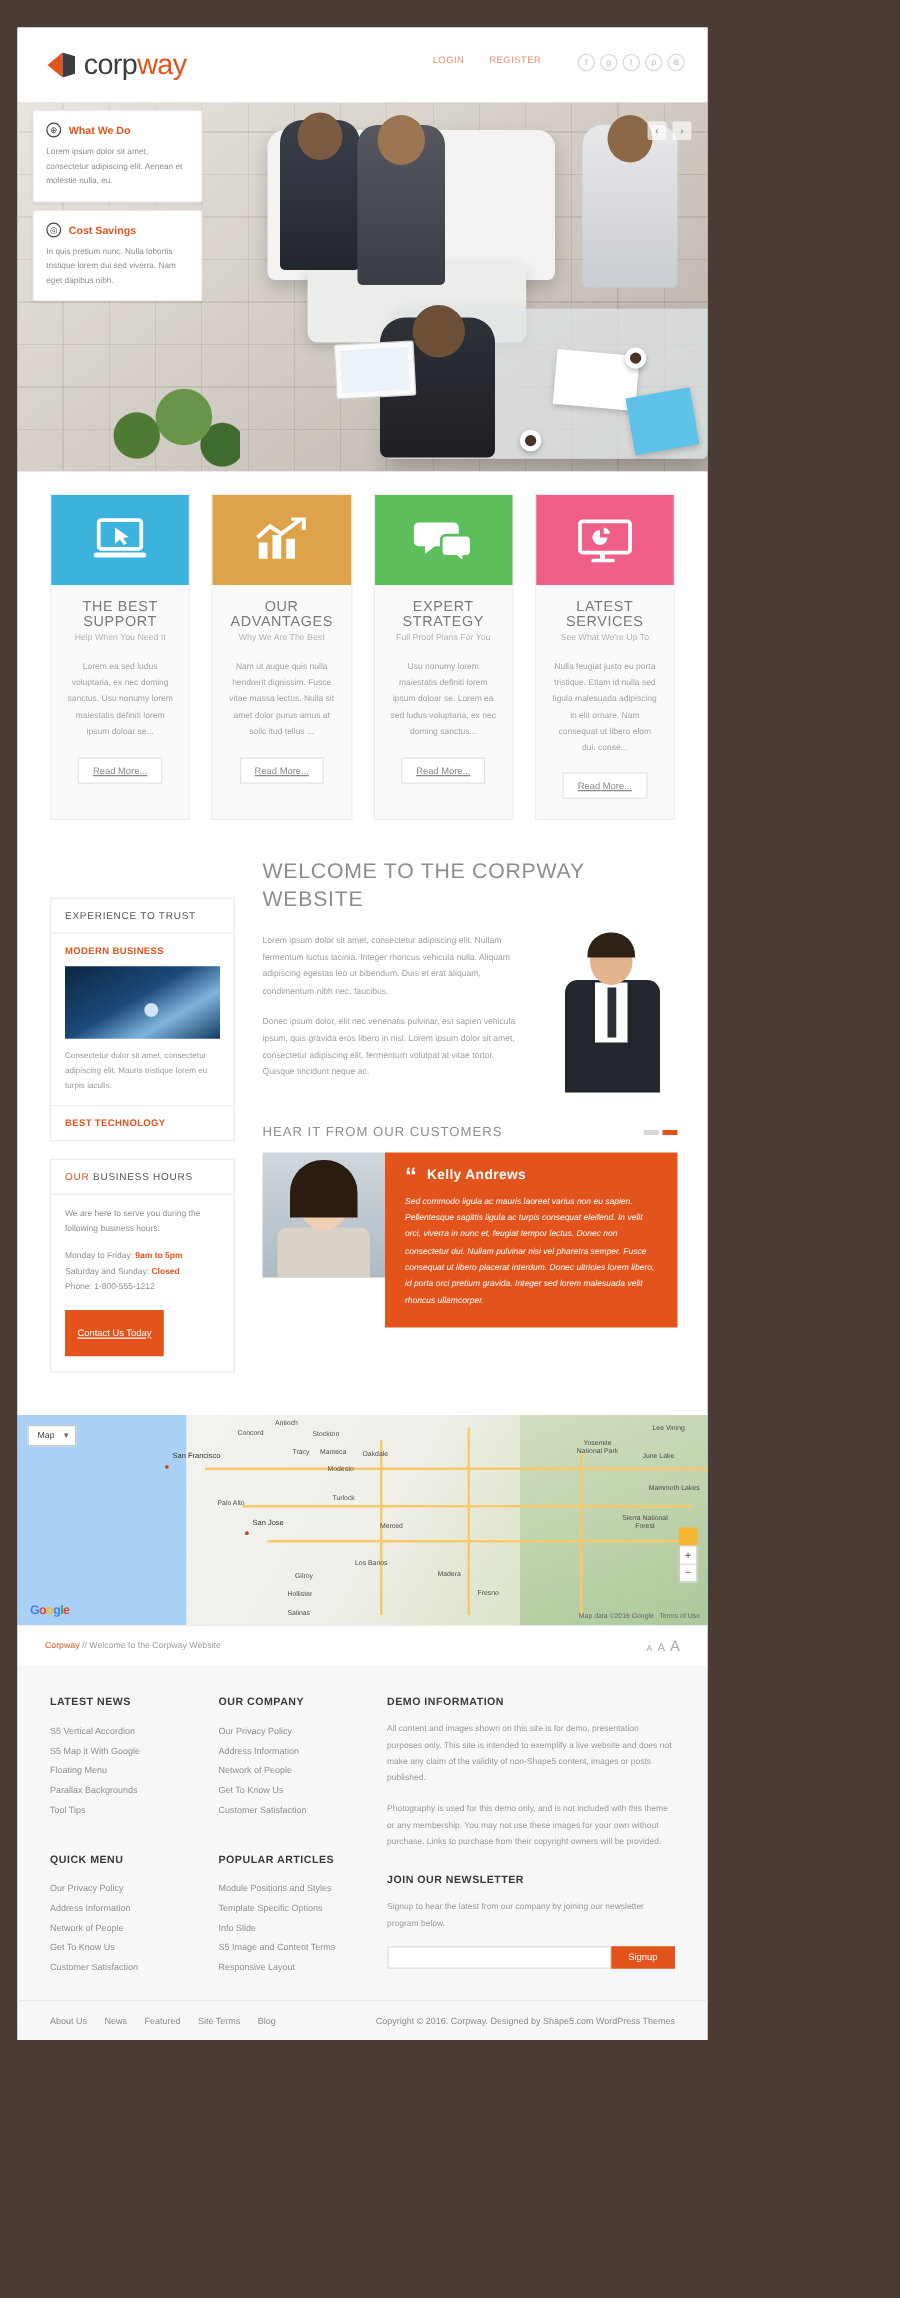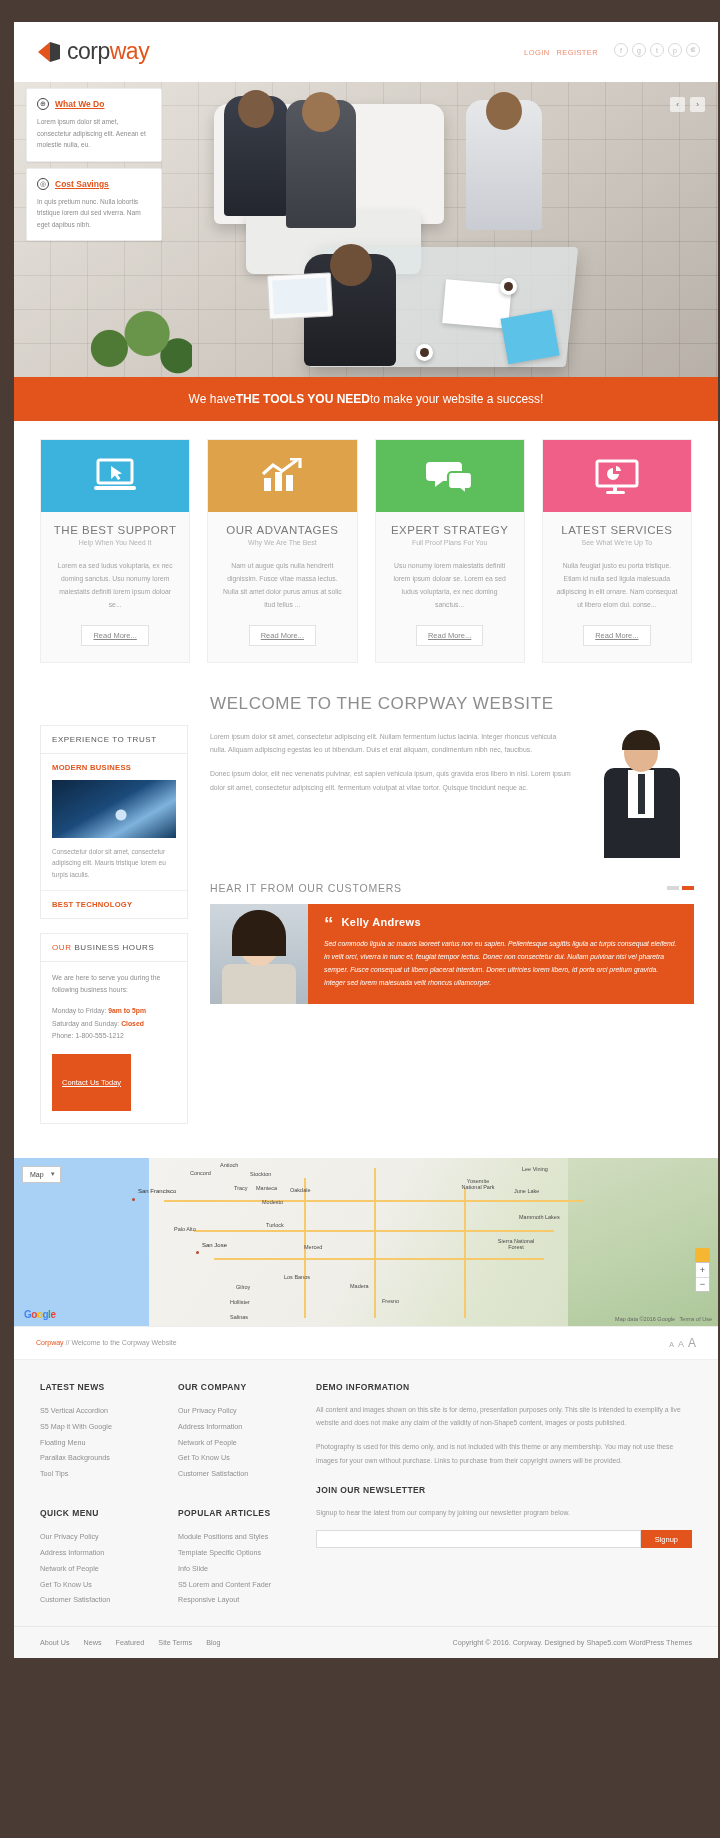--- a/index.html
+++ b/index.html
@@ -5,29 +5,29 @@
   * { box-sizing: border-box; margin: 0; padding: 0; }
   html, body { width: 720px; height: 1838px; }
   body {
     font-family: "Liberation Sans", sans-serif;
     background: #4a3b35;
     font-size: 11px;
     color: #555;
     overflow: hidden;
   }
   .page { position: relative; width: 720px; height: 1838px; background: #4a3b35; }
-  .frame { position: absolute; left: 14px; top: 22px; width: 704px; background: #fff; }
+  .frame { position: absolute; left: 14px; top: 22px; width: 552px; background: #fff; }
 
   
   .header { height: 60px; background: #fff; position: relative; }
   .logo { position: absolute; left: 24px; top: 16px; display: flex; align-items: center; }
   .logo-mark { width: 22px; height: 20px; margin-right: 7px; position: relative; }
   .logo-text { font-size: 23px; font-weight: 300; letter-spacing: -0.5px; color: #3c3c3c; }
   .logo-text .orange { color: #e2541b; }
-  .top-right { position: absolute; right: 18px; top: 21px; display: flex; align-items: flex-end; gap: 7px; }
+  .top-right { position: absolute; right: 18px; top: 21px; display: flex; align-items: flex-start; gap: 20px; }
   .toplink { font-size: 7.5px; color: #ef8c6e; letter-spacing: .4px; text-decoration: none; }
   .soc { width: 14px; height: 14px; border-radius: 50%; border: 1px solid #d8d8d8; color: #bdbdbd;
          font-size: 7px; display: flex; align-items: center; justify-content: center; margin-left: 1px; }
   .socwrap { display: flex; gap: 3px; margin-left: 8px; }
 
   
   .nav { height: 26px; background: linear-gradient(#ef6820, #e2541b); display: flex; align-items: stretch; position: relative; }
   .nav-item { display: flex; align-items: center; padding: 0 11px; color: #fff; font-size: 7.5px;
               font-weight: bold; letter-spacing: .6px; border-right: 1px solid rgba(255,255,255,.18); }
   .nav-item.active { background: #c4410f; }
@@ -82,21 +82,21 @@
            background: radial-gradient(circle at 30% 60%, #4f7a36 0 18px, transparent 19px),
                        radial-gradient(circle at 62% 40%, #69954a 0 22px, transparent 23px),
                        radial-gradient(circle at 88% 70%, #3f6b2e 0 17px, transparent 18px); }
 
   .slide-boxes { position: absolute; left: 12px; top: 6px; width: 136px; }
   .sbox { background: #fff; border: 1px solid #ebebeb; border-radius: 2px; padding: 9px 10px 10px;
           margin-bottom: 6px; box-shadow: 0 1px 2px rgba(0,0,0,.06); }
   .sbox-hd { display: flex; align-items: center; gap: 6px; margin-bottom: 6px; }
   .sbox-ico { width: 12px; height: 12px; border-radius: 50%; border: 1.4px solid #444;
               display: flex; align-items: center; justify-content: center; font-size: 7px; color: #444; }
-  .sbox-ttl { font-size: 8.5px; color: #e2541b; font-weight: bold; text-decoration: underline; }
+  .sbox-ttl { font-size: 8.5px; color: #e2541b; font-weight: bold; }
   .sbox-txt { font-size: 6.6px; line-height: 1.75; color: #8c8c8c; }
   .slide-arrow { position: absolute; top: 15px; width: 15px; height: 15px; background: rgba(255,255,255,.65);
                  color: #666; font-size: 8px; display: flex; align-items: center; justify-content: center; border-radius: 2px; }
 
   
   .toolsbar { background: #e2541b; height: 44px; display: flex; align-items: center; justify-content: center;
               color: #fff; font-size: 12px; font-weight: 300; }
   .toolsbar b { font-weight: bold; }
 
   
@@ -123,21 +123,21 @@
              background: linear-gradient(150deg,#0d2742,#1b4a7a 45%,#7fb3dd 70%,#123a60);
              position: relative; overflow: hidden; }
   .acc-img:before { content:''; position:absolute; left:45%; top:38%; width:26px; height:26px;
                     background: radial-gradient(circle,#cfe5f7 0 5px, transparent 6px); }
   .acc-txt { font-size: 6.5px; line-height: 1.8; color: #9a9a9a; margin-top: 8px; }
   .hours-body { padding: 10px 11px 12px; }
   .hours-p { font-size: 6.8px; line-height: 1.8; color: #8e8e8e; }
   .hours-line { font-size: 6.8px; line-height: 1.85; color: #8e8e8e; margin-top: 9px; }
   .hours-line b { color: #e2541b; }
   .contact-btn { display: inline-block; margin-top: 11px; background: #e2541b; color: #fff;
-                 font-size: 7.5px; padding: 24px 10px; }
+                 font-size: 7.5px; padding: 14px 10px; }
   .main { flex: 1; margin: 0 24px 0 22px; }
   .wttl { font-size: 17px; font-weight: 300; color: #8d8d8d; letter-spacing: .6px; line-height: 1.35; }
   .wrow { display: flex; gap: 16px; margin-top: 14px; }
   .wtext { flex: 1; }
   .wp { font-size: 6.9px; line-height: 1.95; color: #a0a0a0; margin-bottom: 11px; }
   .manphoto { width: 104px; height: 128px; position: relative; }
   .man-head { position:absolute; left: 34px; top: 4px; width: 34px; height: 38px; border-radius: 50%; background:#e2b48f; }
   .man-hair { position:absolute; left: 32px; top: 0px; width: 38px; height: 20px; border-radius: 18px 18px 0 0; background:#2e2115; }
   .man-body { position:absolute; left: 14px; top: 38px; width: 76px; height: 90px; background:#23262c;
               border-radius: 10px 10px 0 0; }
@@ -269,25 +269,20 @@
           <span class="sbox-ttl">Cost Savings</span>
         </div>
         <div class="sbox-txt">In quis pretium nunc. Nulla lobortis tristique lorem dui sed viverra. Nam eget dapibus nibh.</div>
       </div>
     </div>
 
     <div class="slide-arrow" style="right:33px">‹</div>
     <div class="slide-arrow" style="right:13px">›</div>
   </div>
 
-  <div class="toolsbar">
-    <span>We have </span>
-        <b>THE TOOLS YOU NEED</b>
-        <span> to make your website a success!</span>
-  </div>
 
   <div class="features">
     <div class="fbox">
       <div class="fico" style="background:#3cb3dd">
         <svg width="48" height="36" viewBox="0 0 48 36">
               <rect x="7" y="2" width="34" height="23" rx="2" fill="none" stroke="#fff" stroke-width="3"></rect>
               <rect x="3" y="28" width="42" height="4" rx="2" fill="#fff"></rect>
               <path d="M20 8 L20 21 L24 17.5 L27 22 L29.5 20.5 L26.5 16.5 L31 15.5 Z" fill="#fff"></path>
             </svg>
       </div>
@@ -500,21 +495,21 @@
         <div class="fli">Address Information</div>
         <div class="fli">Network of People</div>
         <div class="fli">Get To Know Us</div>
         <div class="fli">Customer Satisfaction</div>
       </div>
       <div style="margin-top:26px">
         <div class="fhd">POPULAR ARTICLES</div>
         <div class="fli">Module Positions and Styles</div>
         <div class="fli">Template Specific Options</div>
         <div class="fli">Info Slide</div>
-        <div class="fli">S5 Lorem and Content Fader</div>
+        <div class="fli">S5 Image and Content Terms</div>
         <div class="fli">Responsive Layout</div>
       </div>
     </div>
 
     <div class="fcol-c">
       <div>
         <div class="fhd">DEMO INFORMATION</div>
         <div class="fp2">All content and images shown on this site is for demo, presentation purposes only. This site is intended to exemplify a live website and does not make any claim of the validity of non-Shape5 content, images or posts published.</div>
         <div class="fp2">Photography is used for this demo only, and is not included with this theme or any membership. You may not use these images for your own without purchase. Links to purchase from their copyright owners will be provided.</div>
       </div>

